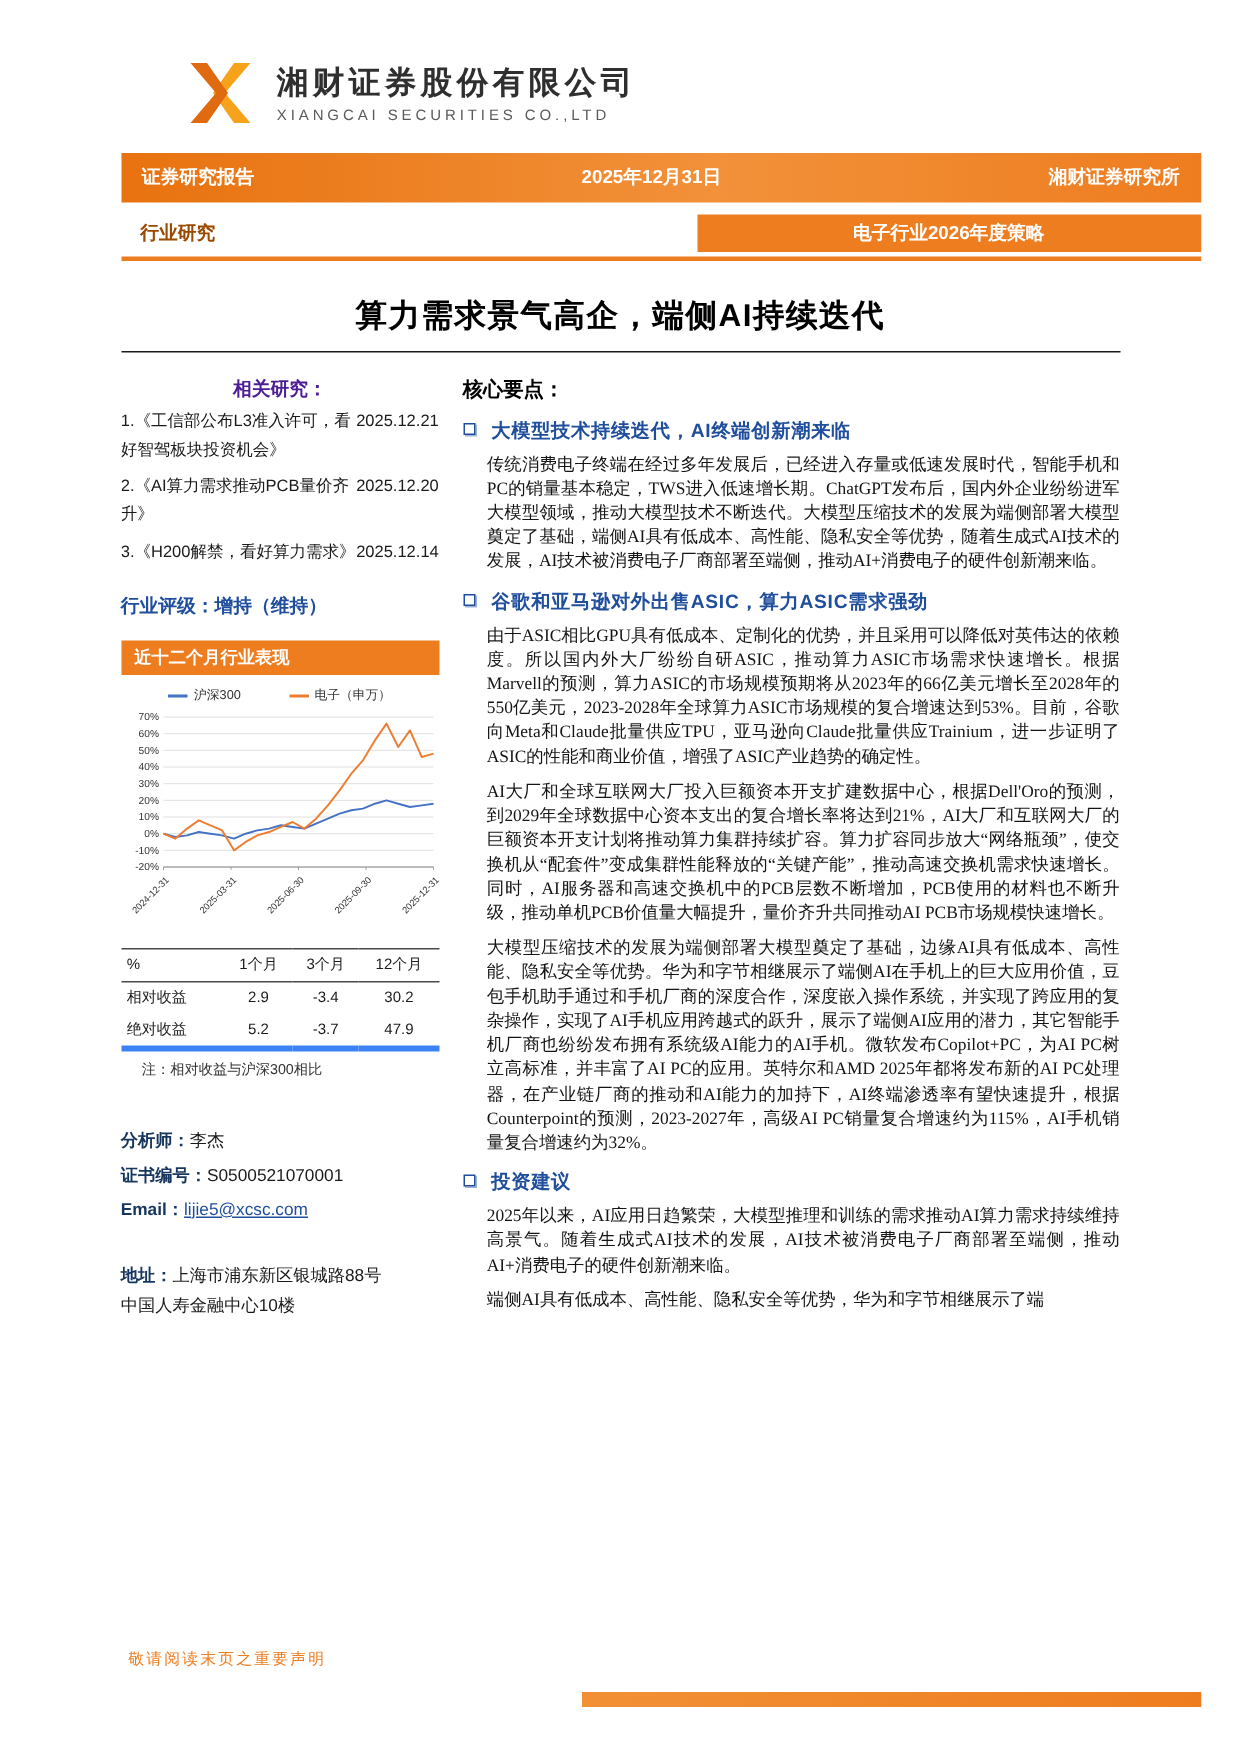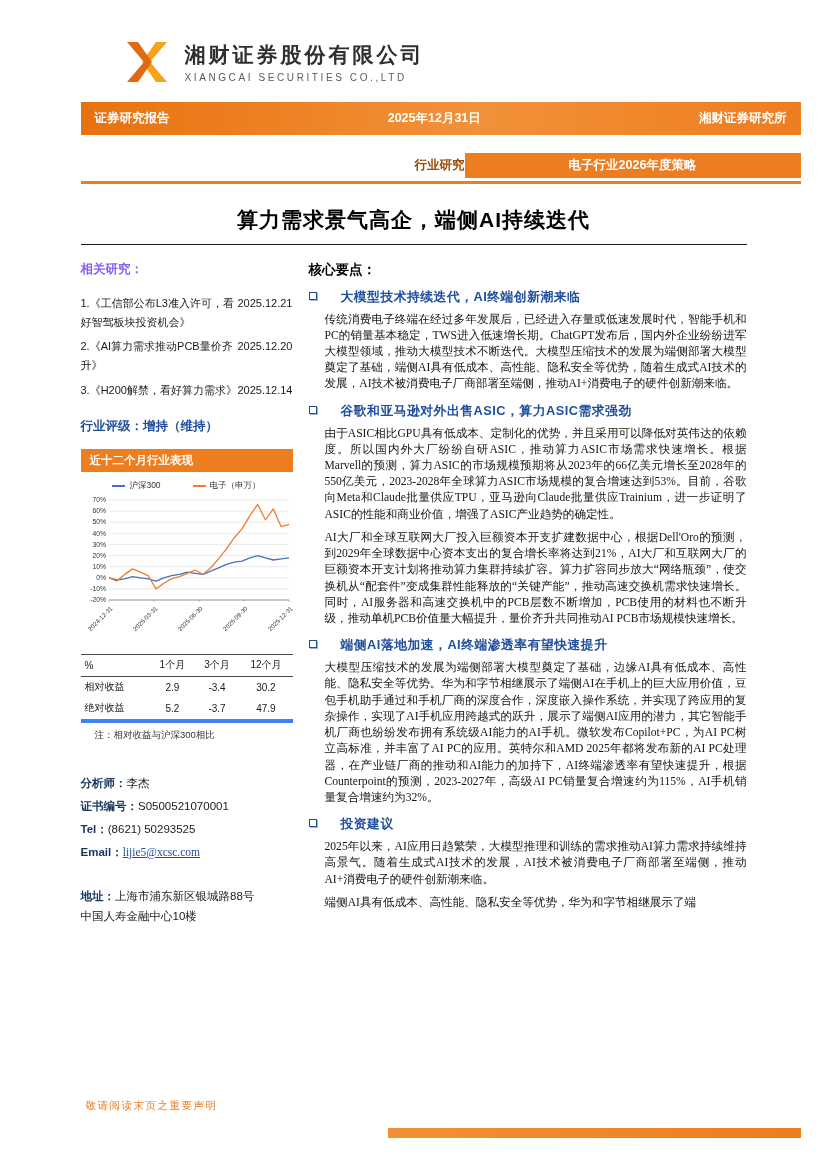--- a/index.html
+++ b/index.html
@@ -14,65 +14,65 @@
   .logo-icon { width: 52px; height: 52px; flex-shrink: 0; }
   .logo-cn { font-size: 21px; font-weight: bold; color: #2f2f2f; letter-spacing: 3px; }
   .logo-en { font-size: 10px; color: #5a5a5a; letter-spacing: 2.6px; margin-top: 3px; }
   
   .band { margin: 14px 0 0 55px; }
   .band-row1 {
     display: flex; justify-content: space-between; align-items: center;
     background: linear-gradient(90deg, #e8720f, #f2913a 55%, #ee7d1f);
     color: #fff; font-weight: bold; font-size: 12.5px; padding: 8px 14px;
   }
-  .band-row2 { display: flex; justify-content: flex-end; align-items: center; margin-top: 18px; }
+  .band-row2 { display: flex; justify-content: space-between; align-items: center; margin-top: 8px; }
   .band-category { font-weight: bold; font-size: 12.5px; color: #9a4a00; padding-left: 13px; }
   .band-badge {
     width: 336px; background: #ee7d1f; color: #fff; font-weight: bold;
     font-size: 12.5px; text-align: center; padding: 4px 0;
   }
   .band-rule { height: 2.5px; background: #ee7d1f; margin-top: 3px; }
   
   .report-title {
     text-align: center; font-size: 21px; font-weight: bold; color: #000;
     letter-spacing: 1px; margin: 22px 54px 10px 55px;
   }
   .title-rule { border: none; border-top: 1.5px solid #1a1a1a; margin: 0 54px 0 55px; }
   
   .columns { display: flex; gap: 16px; padding: 16px 54px 0 55px; }
   .sidebar { width: 212px; flex-shrink: 0; }
   .content { flex: 1; min-width: 0; }
   
-  .related-title { color: #8b5cf6; font-weight: bold; font-size: 12.5px; margin-bottom: 16px; }
+  .related-title { color: #4c1d95; font-weight: bold; font-size: 12.5px; margin-bottom: 4px; text-align: center; }
   .related-item { font-size: 11px; line-height: 1.75; color: #1a1a1a; margin-bottom: 5px; overflow: hidden; }
   .related-date { float: right; }
   .rating { color: #1f4e9c; font-weight: bold; font-size: 12.5px; margin: 18px 0 14px; }
   .chart-strip {
     background: #ee7d1f; color: #fff; font-weight: bold; font-size: 11.5px;
     padding: 4px 9px; margin-bottom: 8px;
   }
   .legend { display: flex; justify-content: center; gap: 32px; font-size: 8.5px; color: #333; margin: 2px 0 2px; }
   .legend-item { display: flex; align-items: center; gap: 4px; }
   .legend-swatch { display: inline-block; width: 13px; height: 2px; }
   .chart-svg { overflow: visible; display: block; }
   .perf-table { width: 100%; border-collapse: collapse; font-size: 10px; color: #1a1a1a; margin-top: 8px; }
   .perf-table thead tr { border-top: 1px solid #4a4a4a; border-bottom: 1px solid #4a4a4a; }
   .perf-table tbody tr:last-child { border-bottom: 4px solid #3b82f6; }
   .perf-table th, .perf-table td { padding: 3.5px 2px; text-align: center; font-weight: normal; }
   .perf-table th:first-child, .perf-table td:first-child { text-align: left; padding-left: 4px; }
   .table-note { font-size: 9.5px; color: #333; margin-top: 6px; padding-left: 14px; }
   .analyst { margin-top: 30px; font-size: 11.5px; line-height: 2.0; color: #1a1a1a; }
   .a-label { font-weight: bold; color: #17365d; }
-  .a-email { color: #1f4e9c; text-decoration: underline; font-family: Liberation Serif, serif; }
+  .a-email { color: #1f4e9c; text-decoration: underline; }
   .addr { margin-top: 22px; font-size: 11.5px; line-height: 1.8; color: #1a1a1a; }
   
   .core-title { font-size: 13.5px; font-weight: bold; color: #000; margin-bottom: 10px; }
   .section { margin-left: 16px; }
   .sec-header {
-    display: flex; align-items: flex-start; gap: 23px; margin: 10px 0 6px -16px;
+    display: flex; align-items: flex-start; gap: 10px; margin: 10px 0 6px -16px;
     color: #1f4e9c; font-weight: bold; font-size: 12.8px; letter-spacing: 0.5px;
   }
   .sec-square {
     width: 8px; height: 8px; border: 1.5px solid #1f4e9c; margin-top: 3px; flex-shrink: 0;
     background: #fff; box-shadow: 1px 1px 0 #9db3d6;
   }
   .sec-header-text { padding-left: 1px; }
   .section p {
     font-family: "Liberation Serif", serif; font-size: 11.6px; line-height: 1.4;
     text-align: justify; color: #141414; margin-bottom: 7px;
@@ -216,23 +216,20 @@
       <div class="table-note">注：相对收益与沪深300相比</div>
 
       <div class="analyst">
         <div>
           <span class="a-label">分析师：</span><span>李杰</span>
         </div>
         <div>
           <span class="a-label">证书编号：</span><span>S0500521070001</span>
         </div>
         <div>
-          <span class="a-label">Tel：</span><span>(8621) 50293525</span>
-        </div>
-        <div>
           <span class="a-label">Email：</span><span class="a-email">lijie5@xcsc.com</span>
         </div>
       </div>
 
       <div class="addr">
         <div>
           <span class="a-label">地址：</span><span>上海市浦东新区银城路88号</span>
         </div>
         <div>中国人寿金融中心10楼</div>
       </div>
@@ -255,24 +252,20 @@
           <span class="sec-header-text">谷歌和亚马逊对外出售ASIC，算力ASIC需求强劲</span>
         </div>
         <p>由于ASIC相比GPU具有低成本、定制化的优势，并且采用可以降低对英伟达的依赖度。所以国内外大厂纷纷自研ASIC，推动算力ASIC市场需求快速增长。根据Marvell的预测，算力ASIC的市场规模预期将从2023年的66亿美元增长至2028年的550亿美元，2023-2028年全球算力ASIC市场规模的复合增速达到53%。目前，谷歌向Meta和Claude批量供应TPU，亚马逊向Claude批量供应Trainium，进一步证明了ASIC的性能和商业价值，增强了ASIC产业趋势的确定性。</p>
       </div>
 
       <div class="section">
         <p>AI大厂和全球互联网大厂投入巨额资本开支扩建数据中心，根据Dell'Oro的预测，到2029年全球数据中心资本支出的复合增长率将达到21%，AI大厂和互联网大厂的巨额资本开支计划将推动算力集群持续扩容。算力扩容同步放大“网络瓶颈”，使交换机从“配套件”变成集群性能释放的“关键产能”，推动高速交换机需求快速增长。同时，AI服务器和高速交换机中的PCB层数不断增加，PCB使用的材料也不断升级，推动单机PCB价值量大幅提升，量价齐升共同推动AI PCB市场规模快速增长。</p>
       </div>
 
       <div class="section">
-        <div class="sec-header">
-          <span class="sec-square"></span>
-          <span class="sec-header-text">端侧AI落地加速，AI终端渗透率有望快速提升</span>
-        </div>
         <p>大模型压缩技术的发展为端侧部署大模型奠定了基础，边缘AI具有低成本、高性能、隐私安全等优势。华为和字节相继展示了端侧AI在手机上的巨大应用价值，豆包手机助手通过和手机厂商的深度合作，深度嵌入操作系统，并实现了跨应用的复杂操作，实现了AI手机应用跨越式的跃升，展示了端侧AI应用的潜力，其它智能手机厂商也纷纷发布拥有系统级AI能力的AI手机。微软发布Copilot+PC，为AI PC树立高标准，并丰富了AI PC的应用。英特尔和AMD 2025年都将发布新的AI PC处理器，在产业链厂商的推动和AI能力的加持下，AI终端渗透率有望快速提升，根据Counterpoint的预测，2023-2027年，高级AI PC销量复合增速约为115%，AI手机销量复合增速约为32%。</p>
       </div>
 
       <div class="section">
         <div class="sec-header">
           <span class="sec-square"></span>
           <span class="sec-header-text">投资建议</span>
         </div>
         <p>2025年以来，AI应用日趋繁荣，大模型推理和训练的需求推动AI算力需求持续维持高景气。随着生成式AI技术的发展，AI技术被消费电子厂商部署至端侧，推动AI+消费电子的硬件创新潮来临。</p>
         <p>端侧AI具有低成本、高性能、隐私安全等优势，华为和字节相继展示了端</p>

